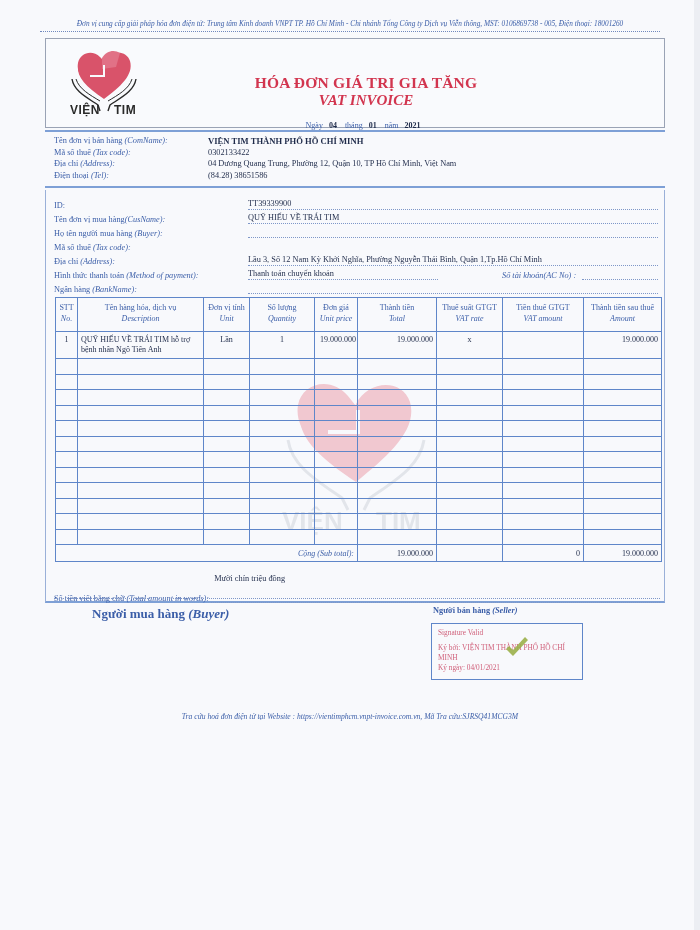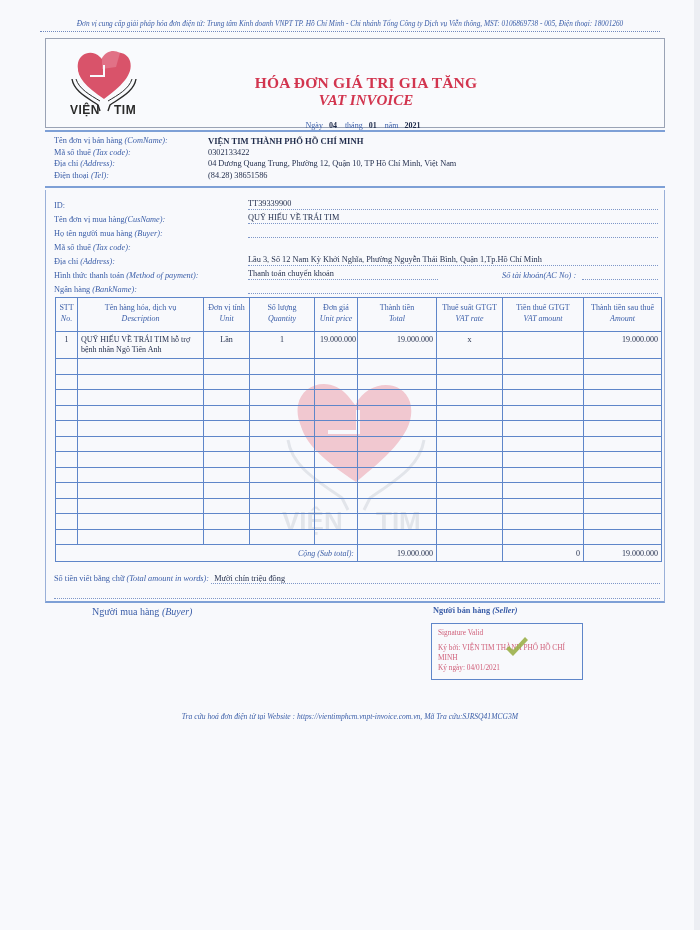--- a/index.html
+++ b/index.html
@@ -63,25 +63,25 @@
   table.items td { height: 15.5px; color: #1f2b4a; padding: 0 3px; vertical-align: top; }
   table.items tr.item1 td { height: 27px; padding-top: 3px; line-height: 10px; }
   table.items td.c { text-align: center; }
   table.items td.r { text-align: right; }
   table.items tr.subtotal td { height: 17px; vertical-align: middle; }
   table.items tr.subtotal td.sublbl { text-align: right; color: #3b5ea8; font-style: italic; }
 
   .watermark { position: absolute; left: 276px; top: 370px; width: 160px; height: 165px; opacity: 0.45; pointer-events: none; }
 
   .words { position: absolute; left: 54px; top: 574px; width: 606px; font-size: 8.3px; display: flex; }
-  .words .lbl { flex: none; }
+  .words .lbl { flex: none; margin-top: 20px; }
   .words .v { flex: 1; color: #1f2b4a; border-bottom: 1px dotted #7e97c8; padding-left: 3px; }
   .words-line2 { position: absolute; left: 54px; top: 598px; width: 606px; border-bottom: 1px dotted #7e97c8; }
 
-  .sig-buyer { position: absolute; left: 92px; top: 606px; font-size: 10px; color: #3b5ea8; font-weight: normal; }
+  .sig-buyer { position: absolute; left: 92px; top: 606px; font-size: 13px; color: #3b5ea8; font-weight: bold; }
   .sig-buyer i { font-style: italic; }
   .sig-seller { position: absolute; left: 433px; top: 606px; font-size: 8.3px; color: #3b5ea8; font-weight: bold; }
   .sig-seller i { font-style: italic; }
 
   .sig-box { position: absolute; left: 431px; top: 623px; width: 152px; height: 57px; border: 1px solid #5f86c9;
     font-size: 7.3px; color: #d0607a; padding: 4px 6px; line-height: 10px; }
   .sig-box .valid { margin-bottom: 5px; }
   .check { position: absolute; left: 72px; top: 12px; width: 26px; height: 24px; }
 
   .lookup { position: absolute; left: 0; top: 712px; width: 700px; text-align: center; font-size: 7.6px;

